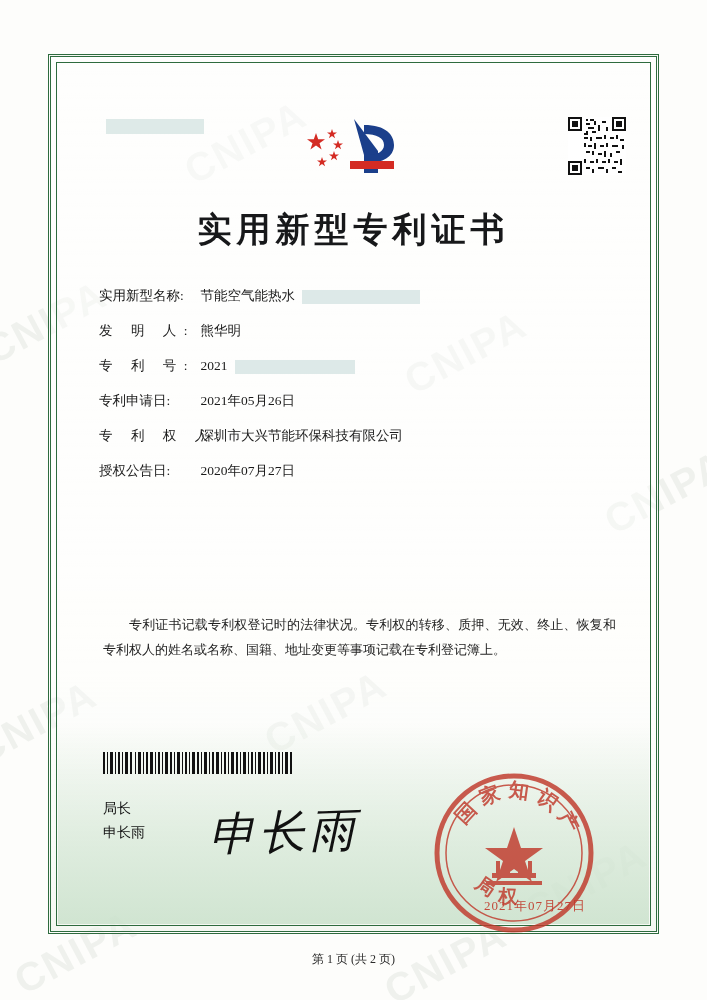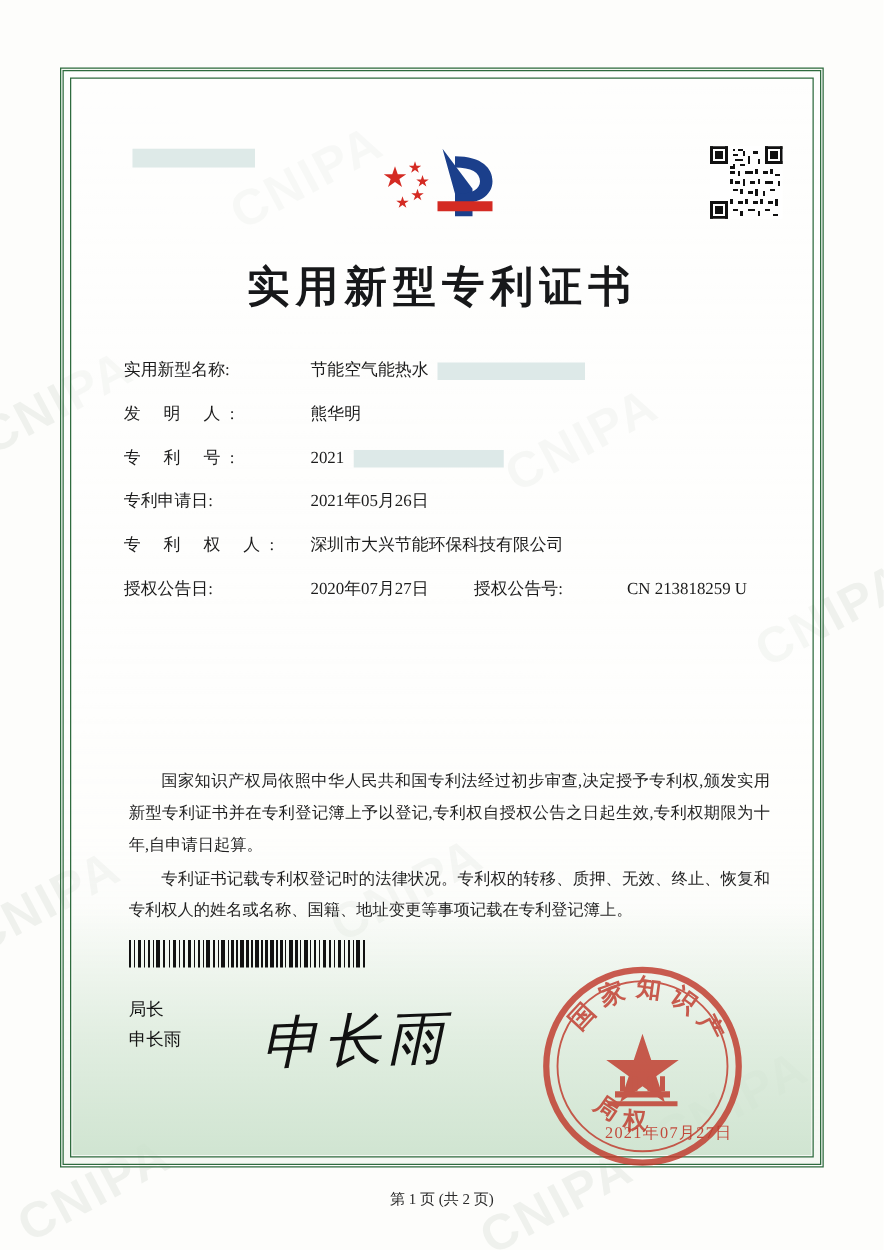--- a/index.html
+++ b/index.html
@@ -123,21 +123,20 @@
     height: 35px;
     white-space: nowrap;
   }
   .lbl {
     display: inline-block;
     color: #1b1b1b;
   }
   .val {
     display: inline-block;
     color: #1b1b1b;
-    margin-left: 48px;
   }
   .w-name  { width: 98px; }
   .w-sp6   { width: 98px; letter-spacing: 7.5px; }
 
   .redact-inline {
     display: inline-block;
     vertical-align: middle;
     height: 14px;
     background: #d9e7e5;
     opacity: .9;
@@ -361,30 +360,25 @@
 
       <div class="row">
         <span class="lbl w-sp6">专 利 权 人:</span>
         <span class="val">深圳市大兴节能环保科技有限公司</span>
       </div>
 
 
       <div class="row row2">
         <span class="lbl w-name">授权公告日:</span>
         <span class="val">2020年07月27日</span>
-        <span class="col2">
-          <span class="lbl">授权公告号:</span>
-          <span class="val">CN 213818259 U</span>
-        </span>
       </div>
 
     </div>
 
     <div id="paras">
-      <p>国家知识产权局依照中华人民共和国专利法经过初步审查,决定授予专利权,颁发实用新型专利证书并在专利登记簿上予以登记,专利权自授权公告之日起生效,专利权期限为十年,自申请日起算。</p>
       <p>专利证书记载专利权登记时的法律状况。专利权的转移、质押、无效、终止、恢复和专利权人的姓名或名称、国籍、地址变更等事项记载在专利登记簿上。</p>
     </div>
 
     <div id="barcode">
       <svg width="190" height="22" viewBox="0 0 190 22" shape-rendering="crispEdges">
         <rect width="190" height="22" fill="transparent"></rect>
         <g fill="#111">
           <rect x="0" y="0" width="2" height="22"></rect>
             <rect x="4" y="0" width="1" height="22"></rect>
           <rect x="7" y="0" width="3" height="22"></rect>

